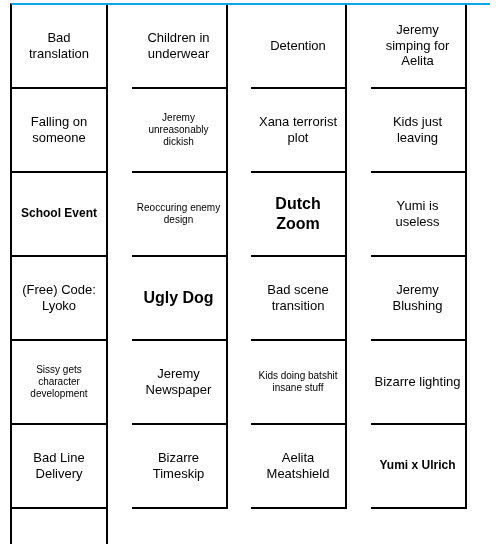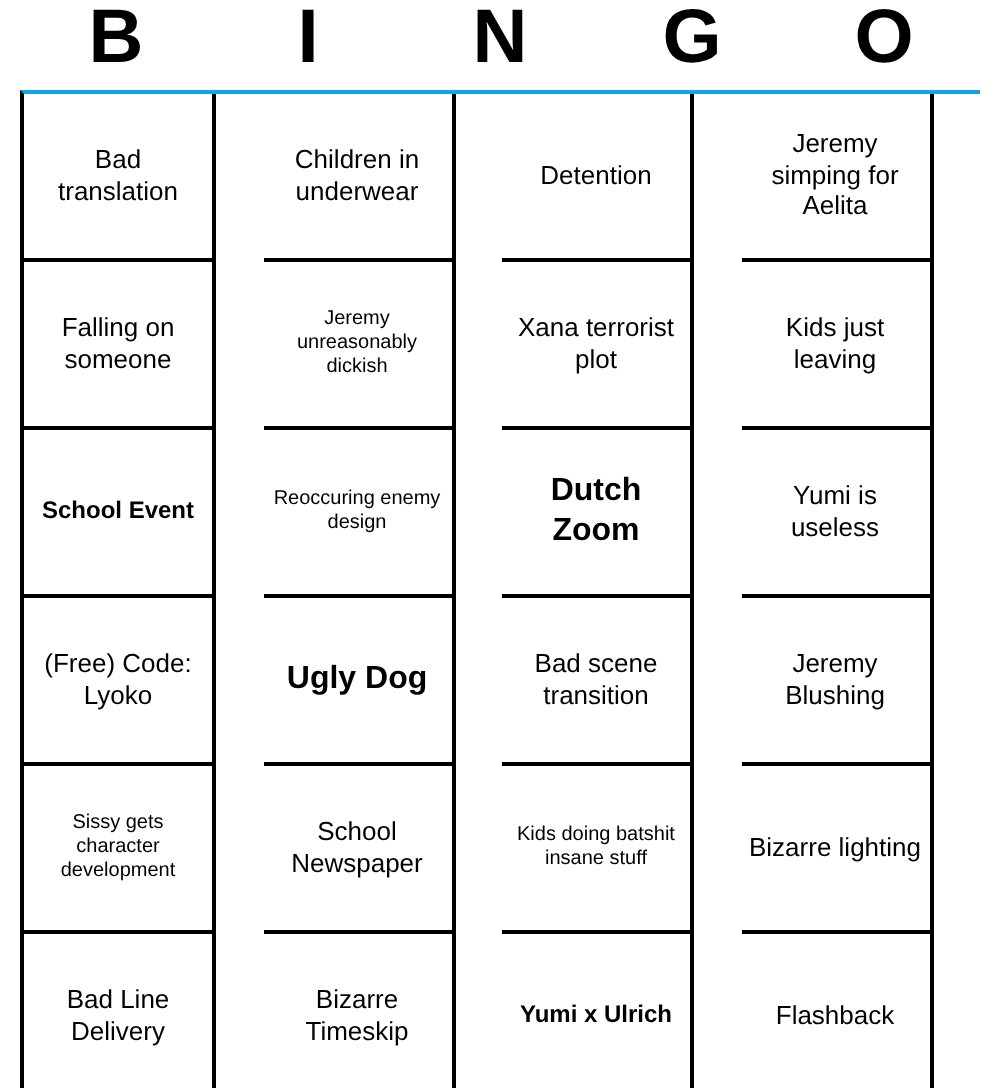--- a/index.html
+++ b/index.html
@@ -137,34 +137,37 @@
       <div class="bingo-cell">
         <span class="cell-text size-normal">Bad scene transition</span>
       </div>
       <div class="bingo-cell">
         <span class="cell-text size-normal">Jeremy Blushing</span>
       </div>
       <div class="bingo-cell">
         <span class="cell-text size-small">Sissy gets character development</span>
       </div>
       <div class="bingo-cell">
-        <span class="cell-text size-normal">School Newspaper</span>
+        <span class="cell-text size-normal">Jeremy Newspaper</span>
       </div>
       <div class="bingo-cell">
         <span class="cell-text size-small">Kids doing batshit insane stuff</span>
       </div>
       <div class="bingo-cell">
         <span class="cell-text size-normal">Bizarre lighting</span>
       </div>
       <div class="bingo-cell">
         <span class="cell-text size-normal">Bad Line Delivery</span>
       </div>
       <div class="bingo-cell">
         <span class="cell-text size-normal">Bizarre Timeskip</span>
       </div>
       <div class="bingo-cell">
+        <span class="cell-text size-normal">Aelita Meatshield</span>
+      </div>
+      <div class="bingo-cell">
         <span class="cell-text size-medium">Yumi x Ulrich</span>
       </div>
       <div class="bingo-cell">
         <span class="cell-text size-normal">Flashback</span>
       </div>
     </div>
 </div>
 
 </body></html>

